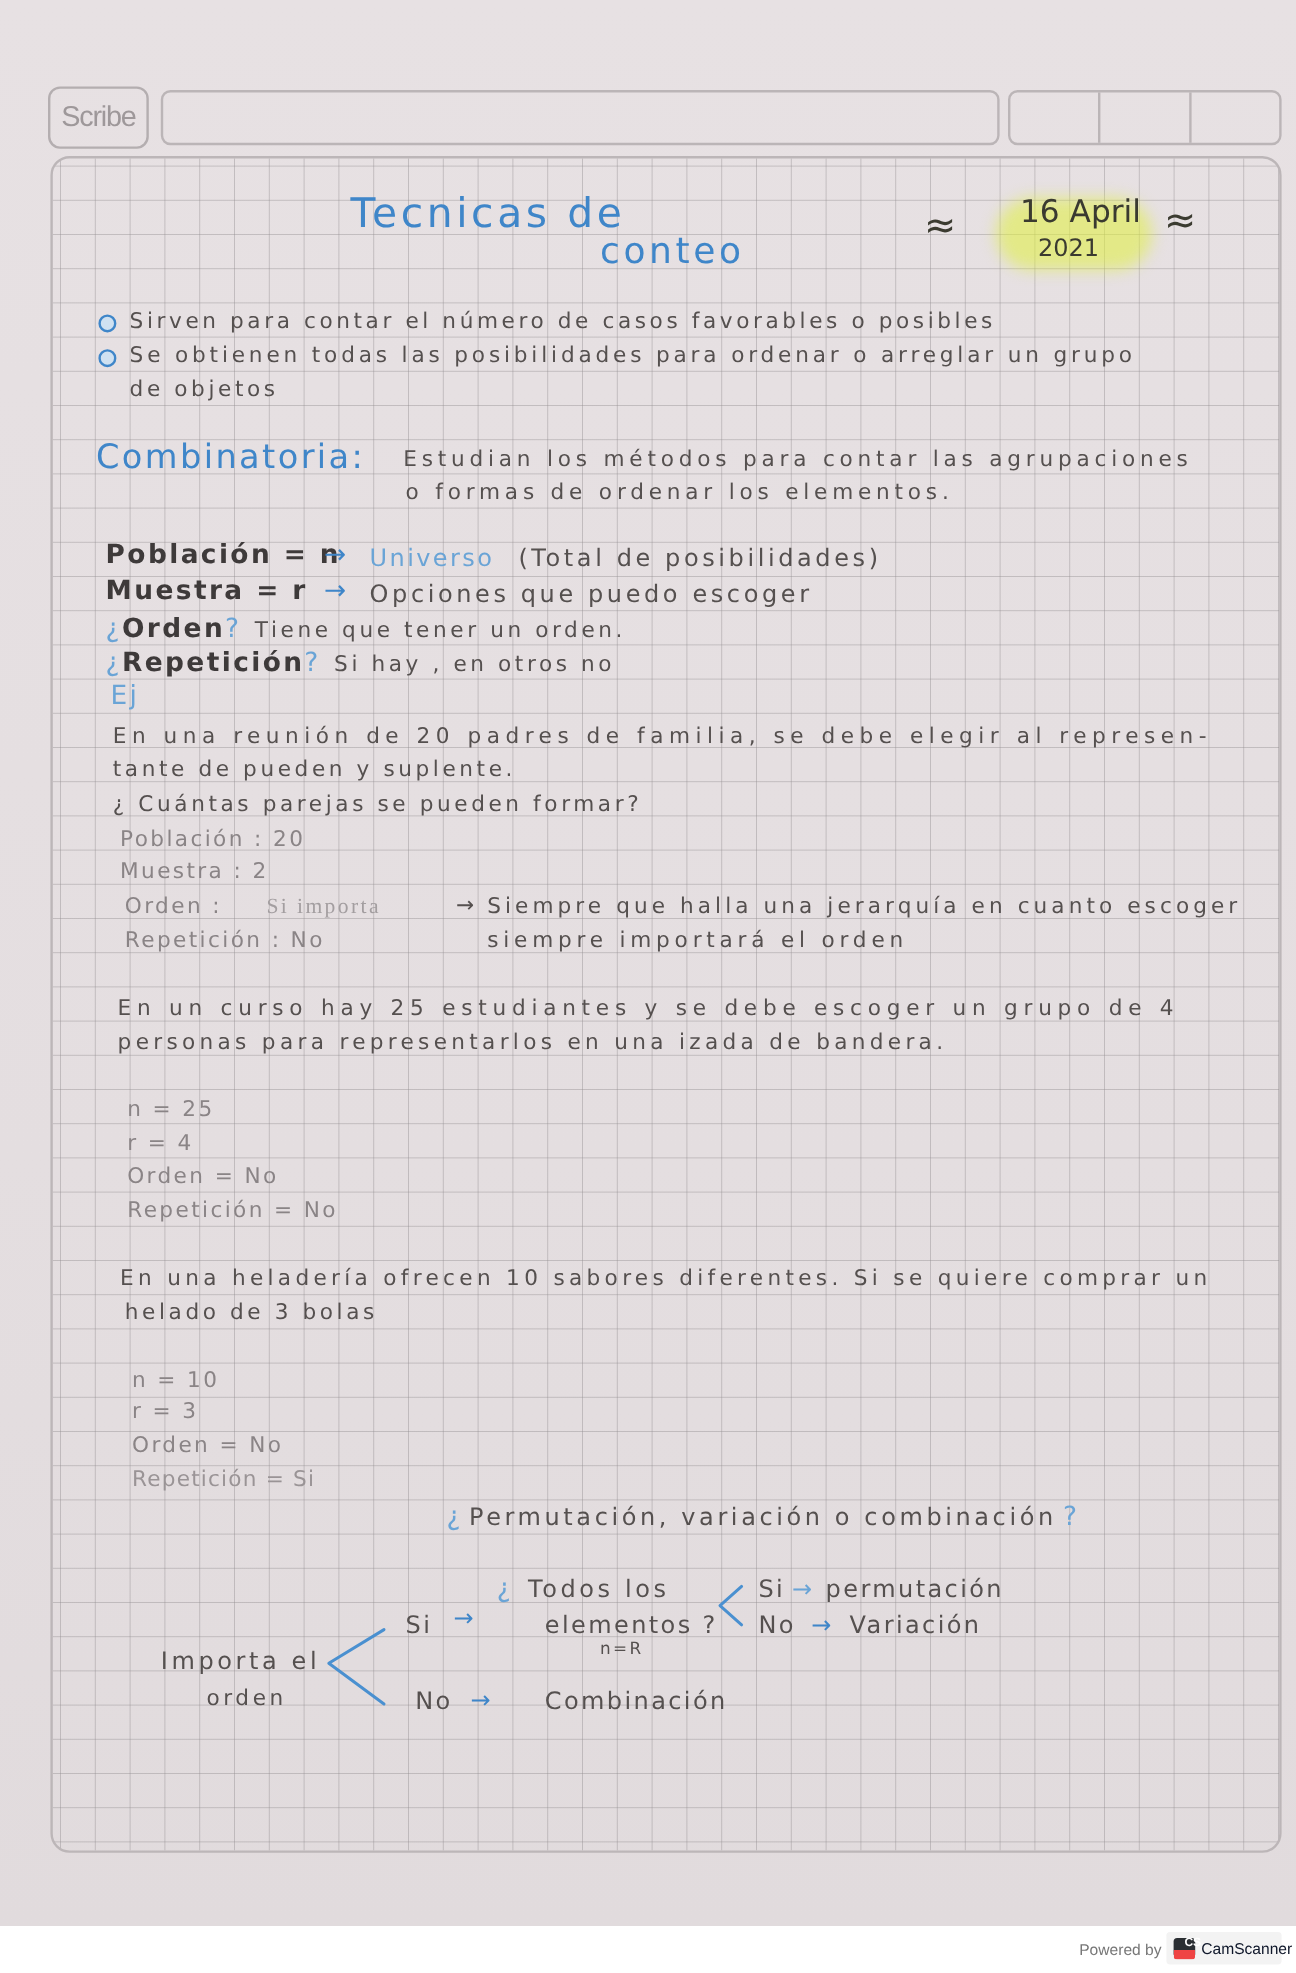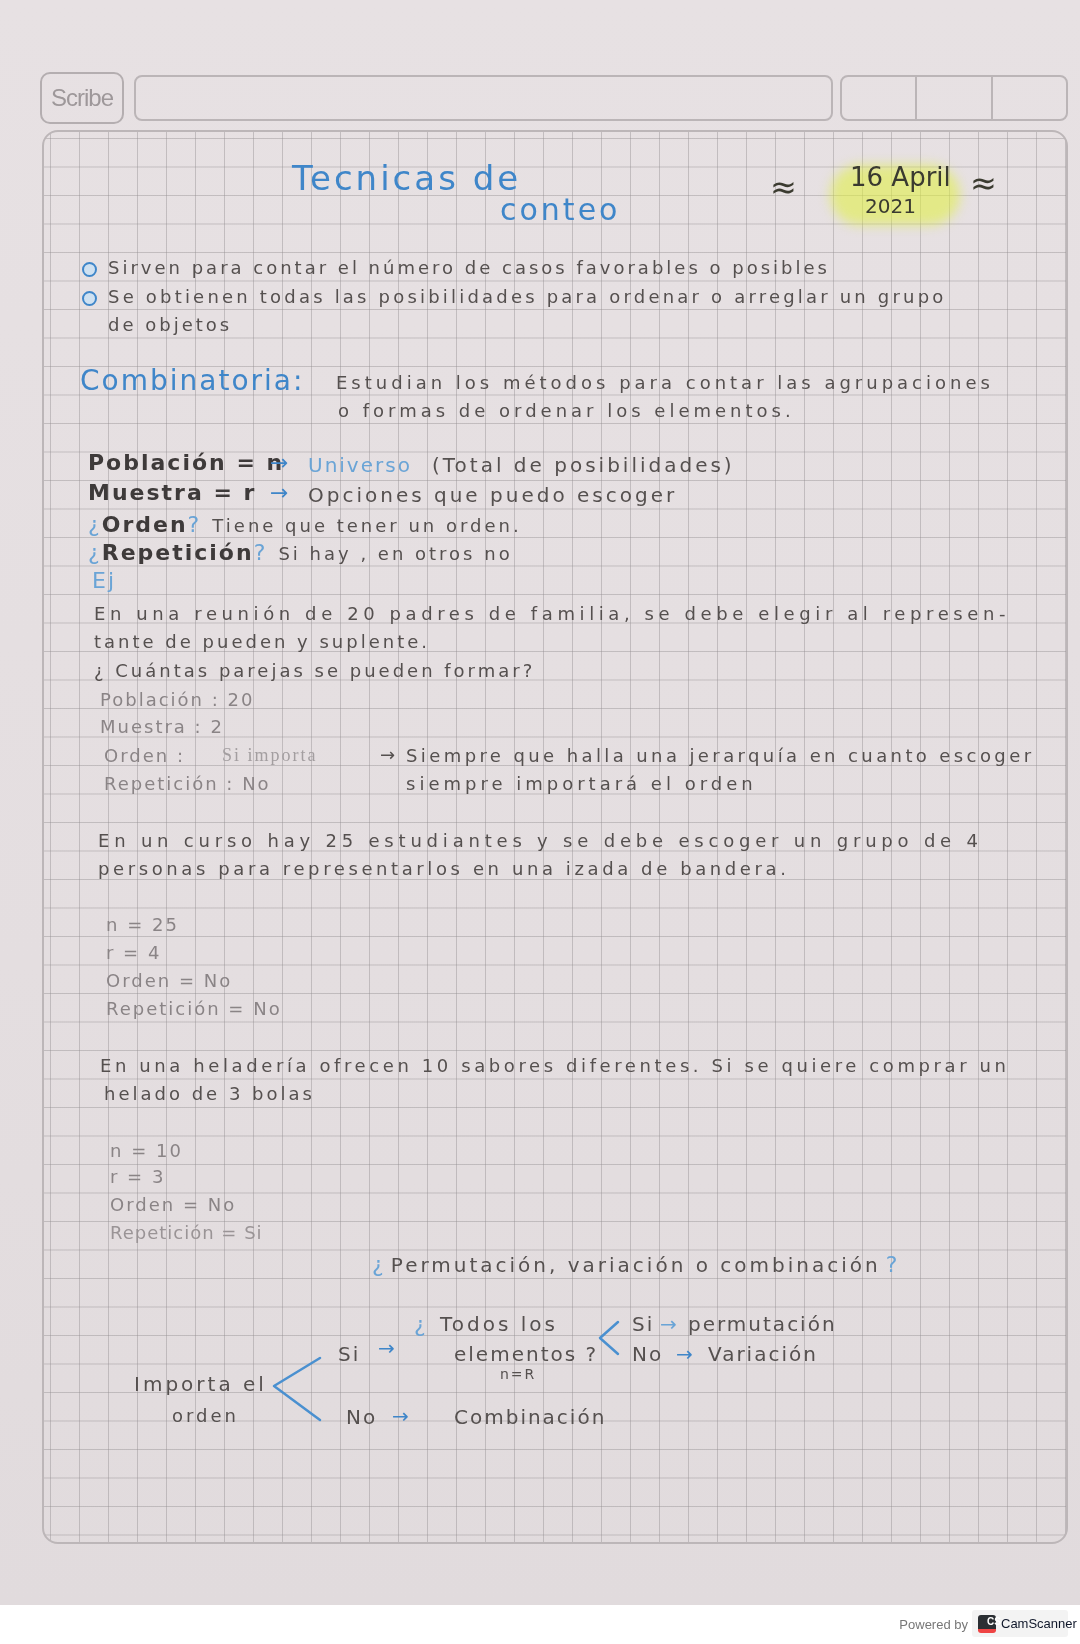--- a/index.html
+++ b/index.html
@@ -73,21 +73,21 @@
       position: absolute; right: 112px; top: 12px; font-family: "Liberation Sans", sans-serif;
       font-size: 13px; color: #777;
     }
     .cs-badge {
       position: absolute; right: 12px; top: 5px; height: 27px; width: 96px;
       background: #f3f3f3; border-radius: 3px; display: flex; align-items: center; gap: 5px; padding-left: 6px; box-sizing: border-box;
     }
     .cs-logo {
       width: 18px; height: 18px; background: #2b2f33; border-radius: 3px; color: #fff;
       font-family: "Liberation Sans", sans-serif; font-size: 10px; font-weight: bold;
-      display: flex; align-items: center; justify-content: center; border-bottom: 4px solid #ef4444; box-sizing: border-box; padding-left: 14px;
+      display: flex; align-items: center; justify-content: center; border-bottom: 8px solid #ef4444; box-sizing: border-box; padding-left: 14px;
     }
     .cs-name { font-family: "Liberation Sans", sans-serif; font-size: 13px; color: #0f172a; font-weight: normal; }
   </style>
 </head>
 <body>
 
 <div class="page">
   <div class="scribe-box">Scribe</div>
   <div class="title-box"></div>
   <div class="date-boxes">

